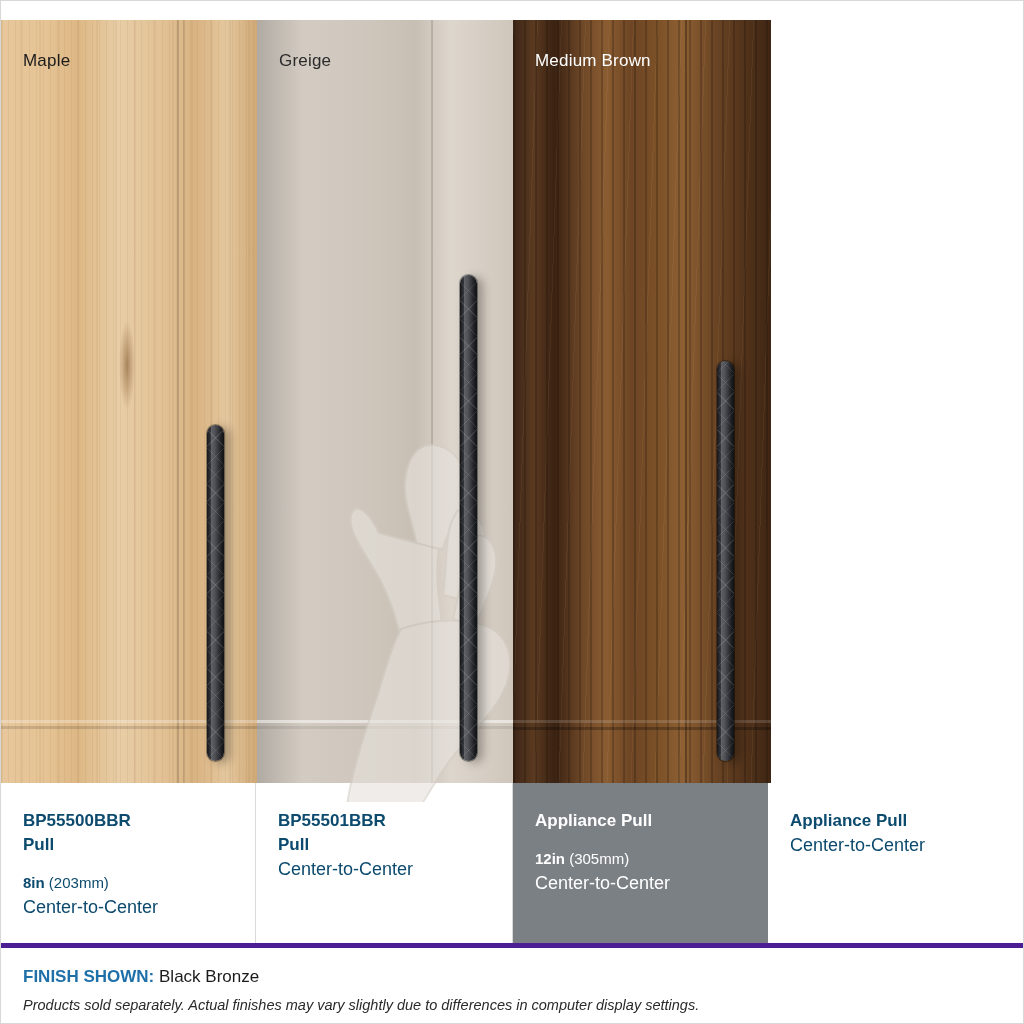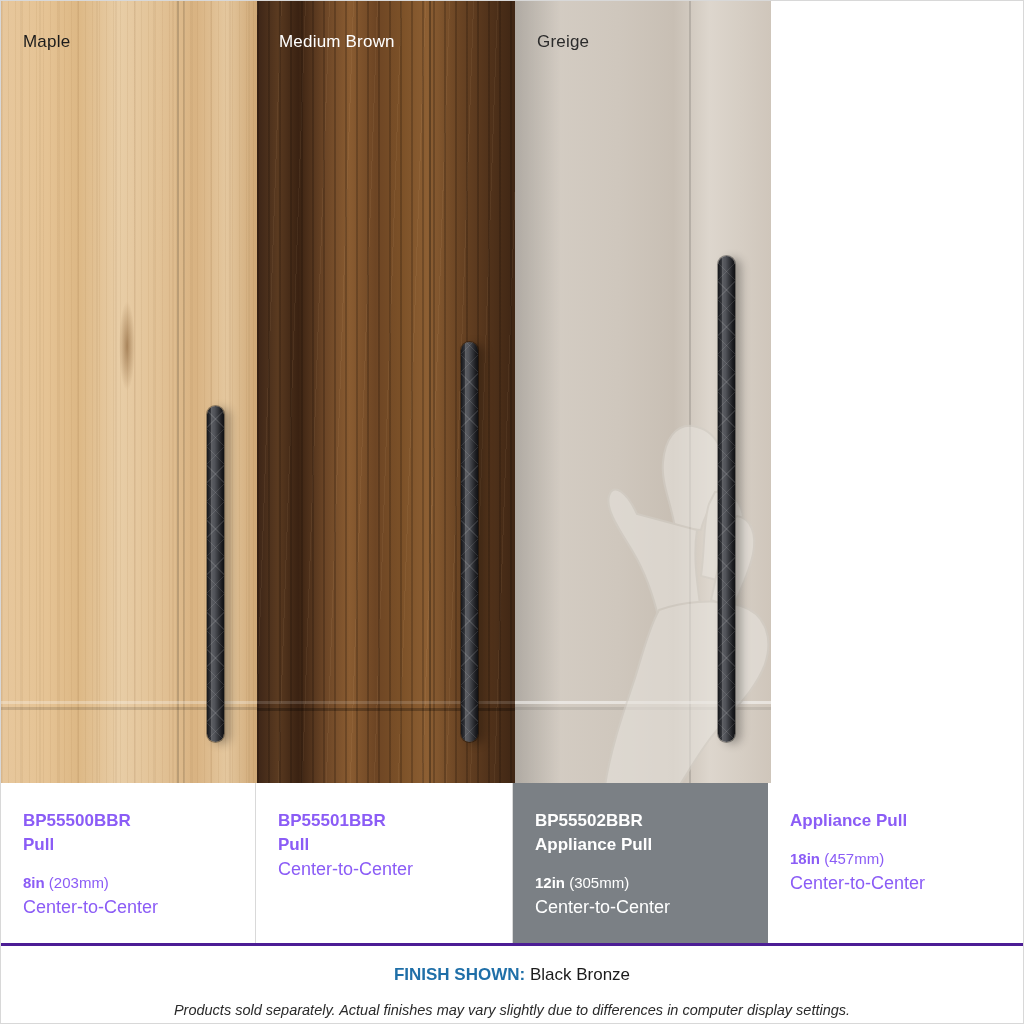--- a/index.html
+++ b/index.html
@@ -21,20 +21,21 @@
   
   .panels{
     position:absolute;top:0;left:0;right:0;
     height:782px;
     display:flex;
   }
   .panel{
     position:relative;
     height:100%;
     overflow:hidden;
+    margin-top:19px;
   }
   .panel .caption{
     position:absolute;
     top:31px;left:22px;
     font-size:17px;
     letter-spacing:.2px;
     z-index:6;
   }
 
   
@@ -118,51 +119,50 @@
   .labels{
     position:absolute;top:782px;left:0;right:0;height:160px;
     display:flex;
   }
   .lab{
     position:relative;
     height:100%;
     box-sizing:border-box;
     padding:26px 0 0 22px;
     background:#ffffff;
-    color:#8b5cf6;
+    color:#0c4a6e;
   }
   .lab.l1{width:256px;}
   .lab.l2{width:258px;}
   .lab.l3{width:256px;background:#7b8085;color:#ffffff;}
   .lab.l4{width:256px;}
   .lab .sku{font-size:17px;font-weight:bold;line-height:24px;}
   .lab .type{font-size:17px;font-weight:bold;line-height:24px;}
   .lab .size{font-size:15px;line-height:24px;margin-top:14px;}
   .lab .size b{font-weight:bold;}
   .lab .ctc{font-size:18px;line-height:24px;}
   .divider{
     position:absolute;top:0;right:0;width:1px;height:100%;
     background:#d9d9d9;
   }
 
   
   .footer{
     position:absolute;left:0;right:0;top:942px;bottom:0;
-    border-top:3px solid #4c1d95;
+    border-top:5px solid #4c1d95;
     padding:18px 22px 0 22px;
     box-sizing:border-box;
     background:#fff;
-    text-align:center;
   }
   .finish{
     font-size:17px;line-height:22px;color:#1b1b1b;
   }
   .finish .key{color:#1f6fa8;font-weight:bold;}
   .disclaimer{
-    margin-top:14px;
+    margin-top:7px;
     font-size:14.5px;
     font-style:italic;
     color:#2a2a2a;
     line-height:20px;
   }
 </style>
 </head>
 <body>
 
 <div class="sheet">
@@ -173,49 +173,49 @@
       <div class="grain"></div>
       <div class="knot"></div>
       <div class="stile" style="left:176px;"></div>
       <div class="stile soft" style="left:182px;"></div>
       <div class="rail" style="top:700px;"></div>
       <div class="rail dark" style="top:706px;"></div>
       <div class="pull" style="left:206px;top:405px;height:336px;"></div>
       <div class="caption" style="color:#1b1b1b;">Maple</div>
     </div>
 
-    <div class="panel p2">
-      <div class="grain"></div>
-      <div class="stile" style="left:172px;background:rgba(0,0,0,.3);"></div>
-      <div class="rail" style="top:700px;background:rgba(255,255,255,.14);"></div>
-      <div class="rail dark" style="top:707px;background:rgba(0,0,0,.25);"></div>
-      <div class="pull" style="left:204px;top:341px;height:400px;"></div>
-      <div class="caption" style="color:#ffffff;">Medium Brown</div>
-    </div>
-
     <div class="panel p3">
       <div class="shadowband" style="left:0;"></div>
       <div class="stile" style="left:174px;background:rgba(0,0,0,.13);"></div>
       <div class="rail" style="top:700px;background:rgba(255,255,255,.5);"></div>
       <div class="rail dark" style="top:706px;background:rgba(0,0,0,.08);"></div>
 
       <svg class="hand" viewBox="0 0 190 390">
         <g fill="#e6e2dc" stroke="#d3cec6" stroke-width="2">
           <path d="M96 20 C120 24 130 48 126 70 C122 92 108 104 104 124 L78 122 C74 96 64 78 66 56 C68 34 78 18 96 20 Z" transform="translate(0,10)"></path>
           <path d="M40 118 C30 96 16 86 12 100 C8 114 24 136 36 156 C48 176 56 198 62 224 L104 216 C100 186 96 160 100 134 Z"></path>
           <path d="M62 214 C84 206 118 202 144 210 C170 218 176 244 168 268 C158 296 132 318 112 344 C96 366 88 382 82 390 L8 390 C14 350 28 312 38 282 C46 256 52 232 62 214 Z"></path>
           <path d="M118 96 C134 94 146 106 146 124 C146 144 136 166 128 186 L104 180 C108 152 106 126 112 108 Z"></path>
           <path d="M140 120 C154 122 160 138 156 158 C152 178 142 196 136 212 L114 204 C120 178 126 146 132 128 Z"></path>
         </g>
       </svg>
 
       <div class="pull" style="left:203px;top:255px;height:486px;z-index:5;"></div>
       <div class="caption" style="color:#2b2b2b;">Greige</div>
     </div>
 
+    <div class="panel p2">
+      <div class="grain"></div>
+      <div class="stile" style="left:172px;background:rgba(0,0,0,.3);"></div>
+      <div class="rail" style="top:700px;background:rgba(255,255,255,.14);"></div>
+      <div class="rail dark" style="top:707px;background:rgba(0,0,0,.25);"></div>
+      <div class="pull" style="left:204px;top:341px;height:400px;"></div>
+      <div class="caption" style="color:#ffffff;">Medium Brown</div>
+    </div>
+
   </div>
 
   <div class="labels">
 
     <div class="lab l1">
       <div class="sku">BP55500BBR</div>
       <div class="type">Pull</div>
       <div class="size">
         <b>8in</b>
         <span>(203mm)</span>
@@ -225,35 +225,30 @@
     </div>
 
     <div class="lab l2">
       <div class="sku">BP55501BBR</div>
       <div class="type">Pull</div>
       <div class="ctc">Center-to-Center</div>
       <div class="divider"></div>
     </div>
 
     <div class="lab l3">
-      <div class="sku">BP55502BBR</div>
       <div class="type">Appliance Pull</div>
       <div class="size">
         <b>12in</b>
         <span>(305mm)</span>
       </div>
       <div class="ctc">Center-to-Center</div>
     </div>
 
     <div class="lab l4">
       <div class="type">Appliance Pull</div>
-      <div class="size">
-        <b>18in</b>
-        <span>(457mm)</span>
-      </div>
       <div class="ctc">Center-to-Center</div>
     </div>
   </div>
 
   <div class="footer">
     <div class="finish">
       <span class="key">FINISH SHOWN:</span>
       <span>Black Bronze</span>
     </div>
     <div class="disclaimer">Products sold separately. Actual finishes may vary slightly due to differences in computer display settings.</div>

